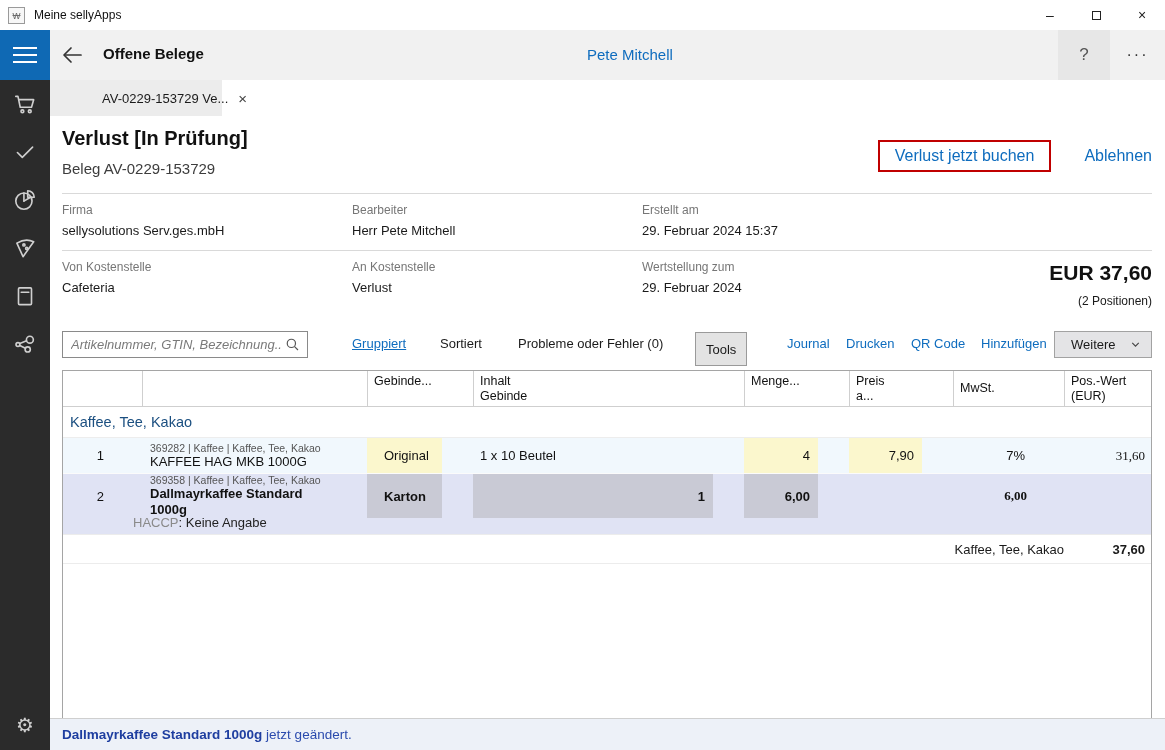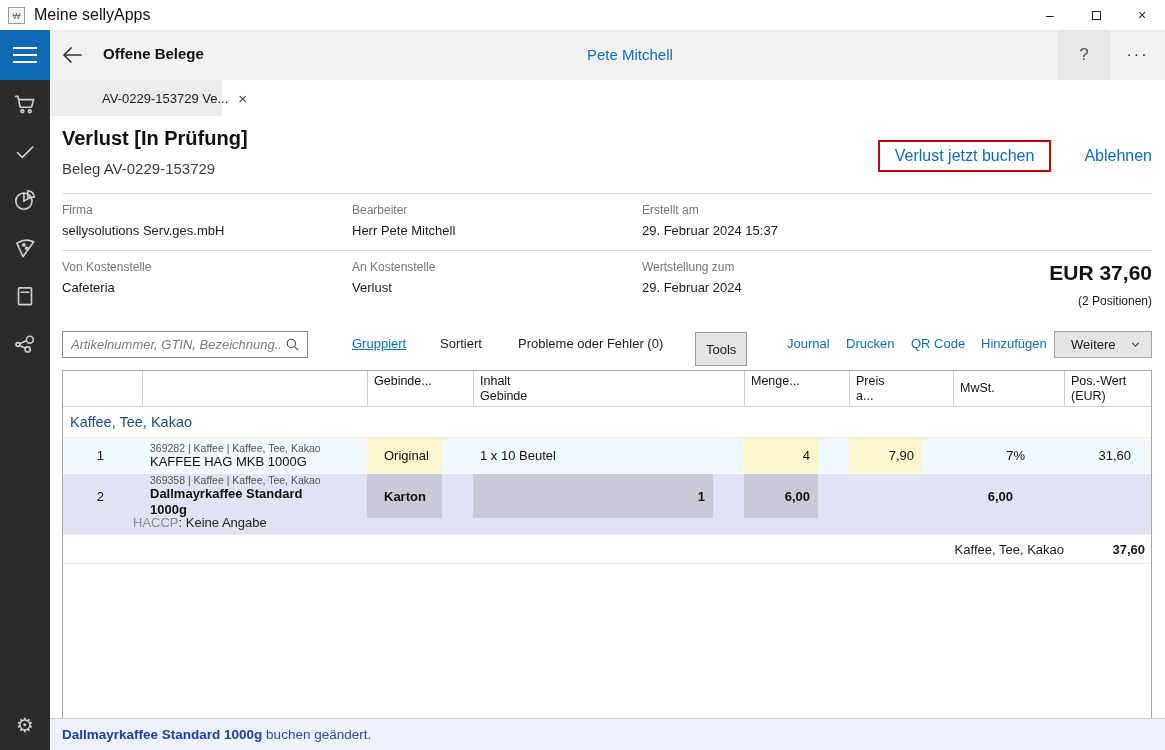--- a/index.html
+++ b/index.html
@@ -5,21 +5,21 @@
   * { margin:0; padding:0; box-sizing:border-box; }
   html,body { width:1165px; height:750px; overflow:hidden; background:#fff;
     font-family:"Liberation Sans","DejaVu Sans",sans-serif; color:#1a1a1a; }
 
   
   .titlebar { position:absolute; top:0; left:0; right:0; height:30px; background:#fff;
     display:flex; align-items:center; }
   .app-logo { width:17px; height:17px; margin-left:8px; border:1px solid #9a9a9a;
     background:#f7f7f7; color:#6b6b6b; font-size:11px; display:flex; align-items:center;
     justify-content:center; text-decoration:line-through; }
-  .app-title { margin-left:9px; font-size:16px; color:#111; }
+  .app-title { margin-left:9px; font-size:12px; color:#111; }
   .win-controls { margin-left:auto; display:flex; height:30px; }
   .win-btn { width:46px; height:30px; display:flex; align-items:center; justify-content:center;
     font-size:14px; color:#222; cursor:default; }
   .max-box { width:9px; height:9px; border:1px solid #222; }
 
   
   .appheader { position:absolute; top:30px; left:0; right:0; height:50px; background:#f1f1f1; }
   .hamburger { position:absolute; left:0; top:0; width:50px; height:50px; background:#0f69b4;
     display:flex; flex-direction:column; align-items:center; justify-content:center; gap:5px; }
   .hamburger div { width:24px; height:2px; background:#fff; }
@@ -102,21 +102,21 @@
   .row1 { background:#f1f8fd; border-bottom:1px solid #fbfbfb; }
   .row2 { background:#e0e3f4; }
   .c { display:flex; align-items:center; font-size:13px; color:#111; }
   .c-num { justify-content:flex-end; padding-right:7px; }
   .c-desc { flex-direction:column; align-items:flex-start; justify-content:center; padding-left:8px; }
   .c-desc .meta { font-size:10.5px; color:#555; line-height:12px; }
   .c-desc .pname { font-size:13px; line-height:16px; }
   .c-geb { padding-left:17px; }
   .c-inh { padding-left:7px; }
   .c-r { justify-content:flex-end; padding-right:8px; }
-  .c-wert { padding-right:20px; }
+  .c-wert { padding-right:6px;font-family:Liberation Serif, serif; }
   .bg-yellow { background:#fbf7cd; }
   .bg-gray { background:#c9cad5; }
   .bold { font-weight:bold; }
   .haccp-row { height:24px; background:#e0e3f4; display:flex; align-items:center;
     padding-left:70px; font-size:13px; }
   .haccp-row .hl { color:#8a8a8a; }
   .haccp-row .hv { color:#222; }
   .subtotal-row { height:30px; border-top:1px solid #ececec; border-bottom:1px solid #ececec;
     display:flex; align-items:center; justify-content:flex-end; font-size:13px; }
   .subtotal-row .stlabel { color:#1a1a1a; }
@@ -354,14 +354,14 @@
 
     <div class="subtotal-row">
       <span class="stlabel">Kaffee, Tee, Kakao</span>
       <span class="stvalue">37,60</span>
     </div>
   </div>
 </div>
 
 <div class="statusbar">
   <span class="status-subject">Dallmayrkaffee Standard 1000g</span>
-    <span class="status-msg"> buchen geändert.</span>
+    <span class="status-msg"> jetzt geändert.</span>
 </div>
 
 </body></html>

